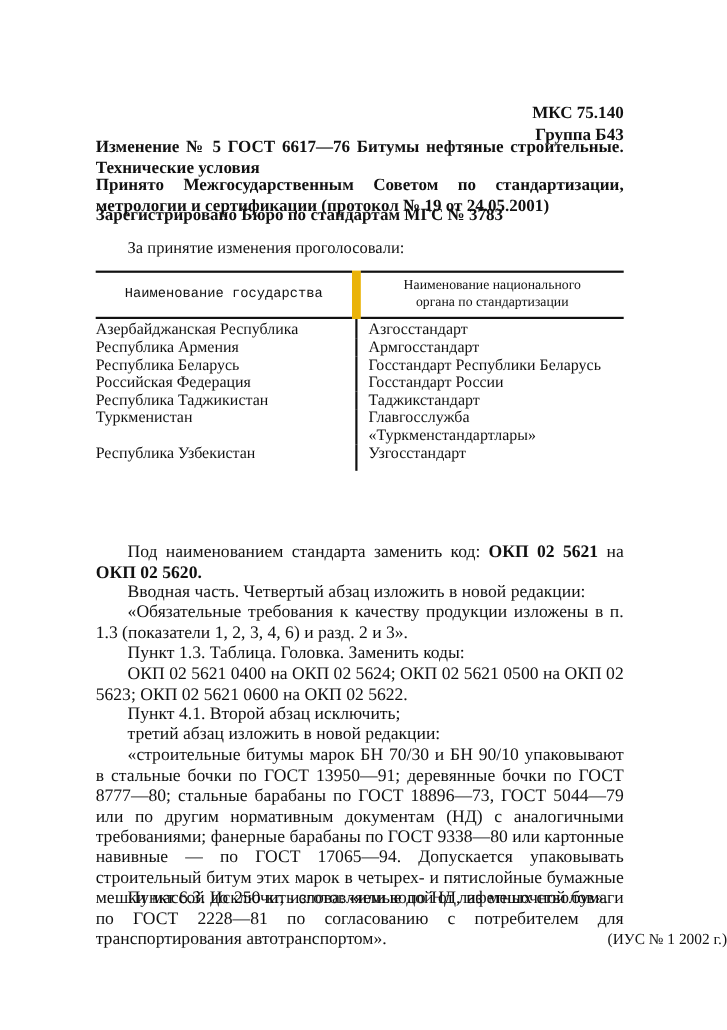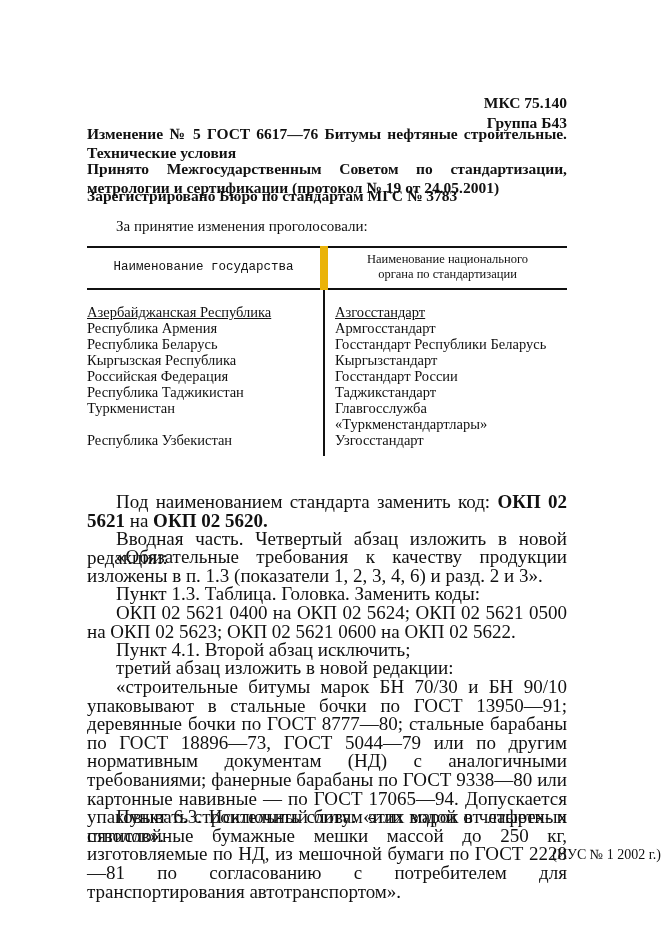--- a/index.html
+++ b/index.html
@@ -2,32 +2,32 @@
 <html><head>
 <meta charset="utf-8">
 <style>
   html, body { margin: 0; padding: 0; background: #ffffff; }
   body { width: 661px; height: 936px; position: relative; overflow: hidden;
          font-family: "Liberation Serif", "DejaVu Serif", serif; color: #111; }
   .abs { position: absolute; }
   .bold { font-weight: bold; }
   .mks { right: 94px; top: 73px; text-align: right; font-size: 15.5px; line-height: 20px; font-weight: bold; margin-top: 20px; }
   .hdr { left: 87px; width: 480px; font-size: 15.5px; line-height: 19px; font-weight: bold; text-align: justify; }
-  .p { left: 87px; width: 480px; font-size: 19px; line-height: 18.6px; text-align: justify; }
+  .p { left: 87px; width: 480px; font-size: 16px; line-height: 18.6px; text-align: justify; }
   .indent { text-indent: 29px; }
   .vote { left: 116px; top: 218px; font-size: 15px; }
   table.tbl { position: absolute; left: 87px; top: 246px; width: 480px; border-collapse: collapse;
               font-size: 14.5px; line-height: 16px; }
   .tbl th { font-weight: normal; font-size: 12.5px; line-height: 15px; padding: 4px 0 6px 0;
             border-top: 2px solid #111; border-bottom: 2px solid #111; text-align: center; vertical-align: middle; }
   .tbl th.c1 { width: 242px; border-right: 8px solid #eab308; font-family: Liberation Mono, monospace; }
   .tbl td { padding: 0; vertical-align: top; }
   .tbl td.c1 { border-right: 2px solid #111; }
   .tbl td.c2 { padding-left: 10px; }
-  .tbl tr.first td { padding-top: 14px; text-decoration: underline; }
+  .tbl tr.first td { padding-top: 2px; }
   .tbl tr.last td { padding-bottom: 8px; }
   .footer { left: 0; width: 661px; top: 847px; text-align: right; font-size: 14px; }
 </style>
 </head>
 <body>
 
 <div class="abs mks">
   <div>МКС 75.140</div>
   <div>Группа Б43</div>
 </div>
@@ -53,24 +53,20 @@
     </tr>
     <tr>
       <td class="c1">Республика Армения</td>
       <td class="c2">Армгосстандарт</td>
     </tr>
     <tr>
       <td class="c1">Республика Беларусь</td>
       <td class="c2">Госстандарт Республики Беларусь</td>
     </tr>
     <tr>
-      <td class="c1">Кыргызская Республика</td>
-      <td class="c2">Кыргызстандарт</td>
-    </tr>
-    <tr>
       <td class="c1">Российская Федерация</td>
       <td class="c2">Госстандарт России</td>
     </tr>
     <tr>
       <td class="c1">Республика Таджикистан</td>
       <td class="c2">Таджикстандарт</td>
     </tr>
     <tr>
       <td class="c1">Туркменистан</td>
       <td class="c2" style="padding-right:10px;">

